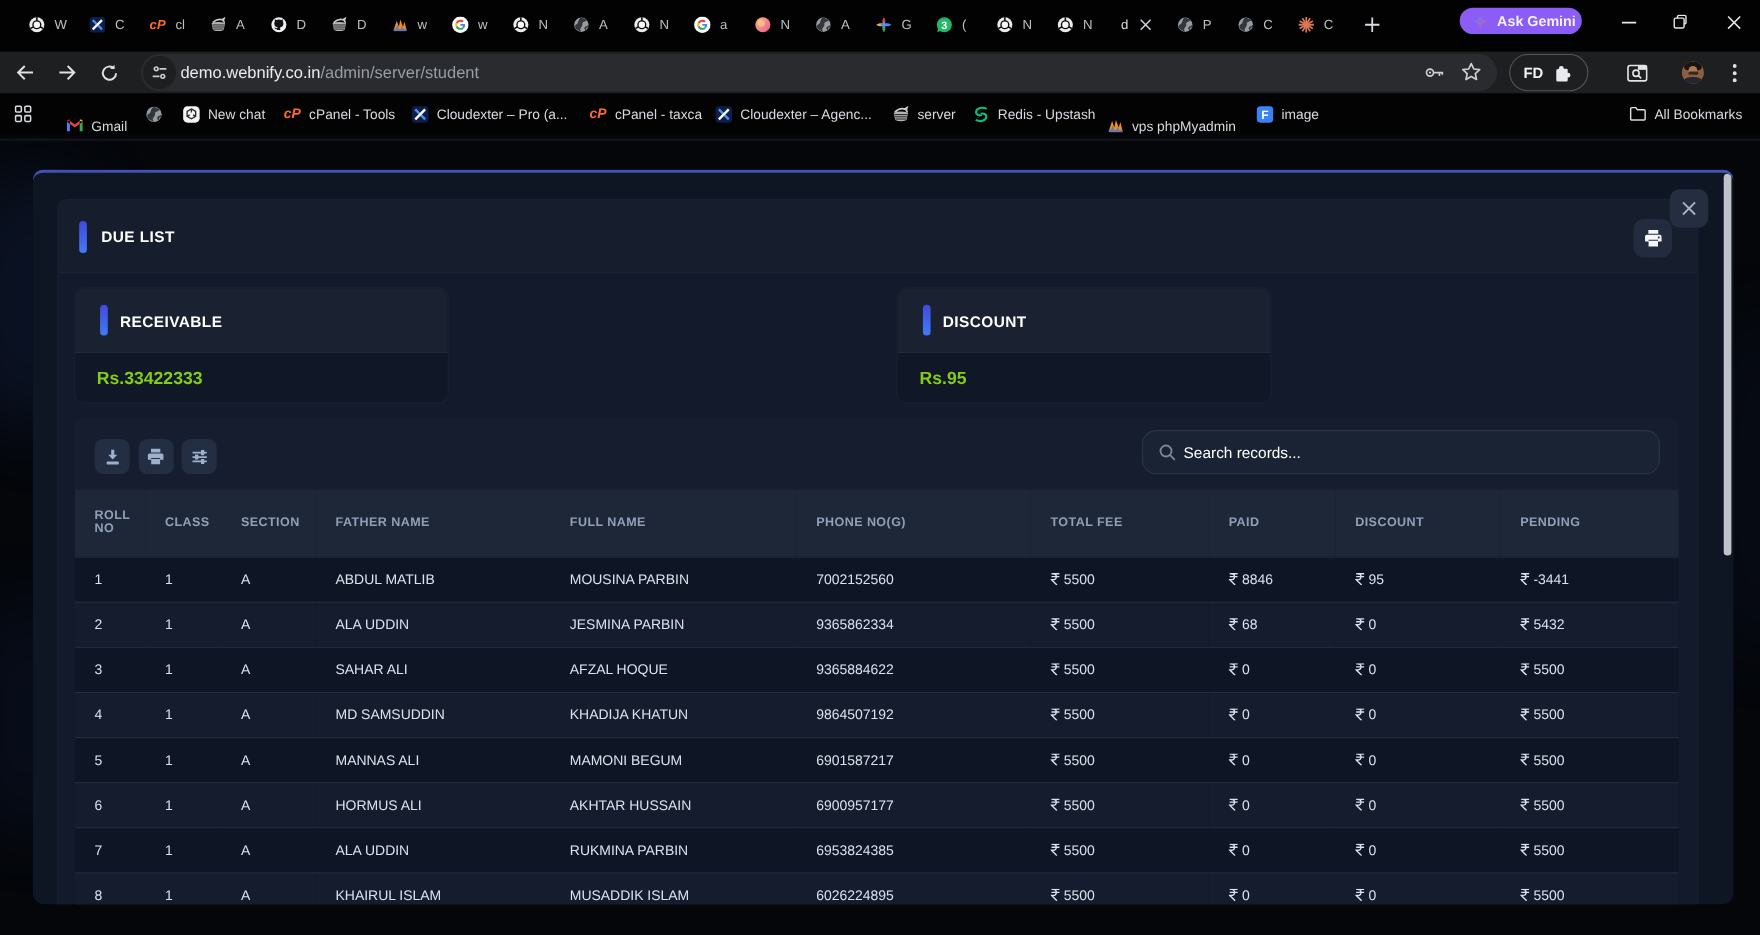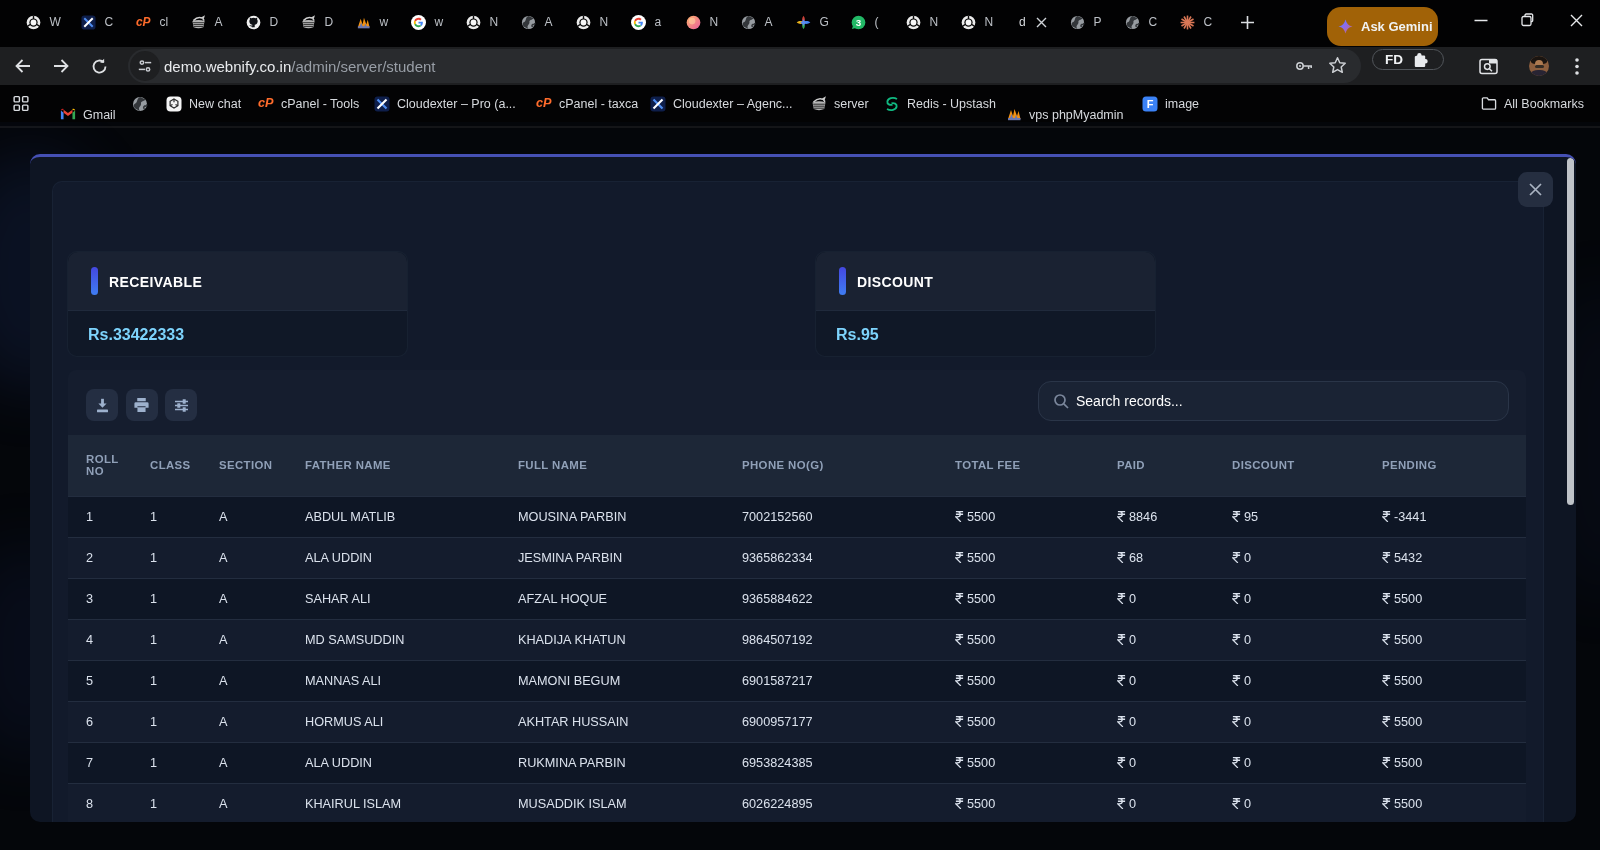--- a/index.html
+++ b/index.html
@@ -16,27 +16,27 @@
   #bookbar { position:absolute; left:0; top:85px; width:1600px; height:37px; background:#030304; }
   .bk { position:absolute; top:0; height:37px; display:flex; align-items:center; color:#d7dade; font-size:12.5px; }
   .bk .bi { width:16px; height:16px; margin-right:7px; display:flex; align-items:center; justify-content:center; }
   
   #page { position:absolute; left:0; top:122px; width:1600px; height:728px; background:#04060a; overflow:hidden; }
   .glow { position:absolute; border-radius:50%; filter:blur(30px); }
   #modal { position:absolute; left:30px; top:32px; width:1546px; height:668px; background:#0e1523; border-top:3px solid #4550b4; border-radius:10px; overflow:hidden; }
   #panel { position:absolute; left:22px; top:24px; width:1492px; height:660px; background:#121a2b; border-radius:10px; border:1px solid rgba(120,140,180,0.07); }
   #phead { position:absolute; left:0; top:0; width:100%; height:66px; background:#161d2d; border-bottom:1px solid rgba(120,140,180,0.10); border-radius:10px 10px 0 0; }
   .accent { background:linear-gradient(180deg,#4447e0,#3f7df2); border-radius:4px; }
-  #pbody { position:absolute; left:0; top:60px; width:100%; height:594px; }
+  #pbody { position:absolute; left:0; top:70px; width:100%; height:594px; }
   
   .card { position:absolute; top:9px; width:341px; height:106px; background:#101827; border:1px solid rgba(120,140,180,0.08); border-radius:10px; }
   .chead { position:absolute; left:0; top:0; width:100%; height:59px; background:#1a2232; border-bottom:1px solid rgba(120,140,180,0.08); border-radius:10px 10px 0 0; }
   .cpill { position:absolute; left:23px; top:15px; width:7px; height:28px; }
   .ctitle { position:absolute; left:41px; top:0; height:59px; display:flex; align-items:center; color:#fff; font-weight:bold; font-size:14px; letter-spacing:0.4px; }
-  .cval { position:absolute; left:20px; top:59px; height:47px; display:flex; align-items:center; color:#7dd3fc; font-weight:bold; font-size:16px; }
+  .cval { position:absolute; left:20px; top:59px; height:47px; display:flex; align-items:center; color:#84cc16; font-weight:bold; font-size:16px; }
   
   #tablebox { position:absolute; left:15px; top:128px; width:1458px; height:466px; background:#151d2e; border-radius:8px; }
   .tbtn { position:absolute; top:19px; width:32px; height:32px; background:#242e42; border-radius:8px; display:flex; align-items:center; justify-content:center; }
   #search { position:absolute; right:17px; top:11px; width:471px; height:40px; background:#1a2334; border:1px solid #2a3548; border-radius:13px; display:flex; align-items:center; }
   #search span { color:#ffffff; font-size:14px; margin-left:6px; }
   table { position:absolute; left:0; top:65px; width:1458px; border-collapse:collapse; table-layout:fixed; }
   thead td { background:#1d2737; color:#90a0b8; font-weight:bold; font-size:11.4px; letter-spacing:0.4px; height:61px; vertical-align:middle; }
   tbody td { color:#dbe2ed; font-size:12.7px; height:41px; vertical-align:middle; border-top:1px solid #232d3f; }
   tbody tr.o { background:#0e1625; }
   tbody tr.e { background:#141c2d; }
@@ -297,21 +297,21 @@
           <circle cx="8" cy="8" r="2.6" fill="#da7756"></circle>
         </svg>
       </span>
       <span class="tl">C</span>
     </div>
   <div class="tab" style="left:1240px;">
       <svg width="15" height="15" viewBox="0 0 15 15">
         <path d="M7.5 1 V14 M1 7.5 H14" stroke="#dadde1" stroke-width="1.6"></path>
       </svg>
     </div>
-  <div style="position:absolute; left:1327px; top:7px; width:111px; height:39px; background:#a16207; border-radius:14px; display:flex; align-items:center;text-align:right;">
+  <div style="position:absolute; left:1327px; top:7px; width:111px; height:24px; background:#8b5cf6; border-radius:14px; display:flex; align-items:center;text-align:right;">
     <svg style="margin-left:11px;" width="15" height="15" viewBox="0 0 16 16">
         <defs>
           <linearGradient id="gem2" x1="0" y1="0" x2="1" y2="1">
             <stop offset="0" stop-color="#4e8cf7"></stop>
             <stop offset="0.45" stop-color="#8a6bf0"></stop>
             <stop offset="1" stop-color="#d4685e"></stop>
           </linearGradient>
         </defs>
         <path d="M8 0.5 C8.8 4.6 11.4 7.2 15.5 8 C11.4 8.8 8.8 11.4 8 15.5 C7.2 11.4 4.6 8.8 0.5 8 C4.6 7.2 7.2 4.6 8 0.5 Z" fill="url(#gem2)"></path>
       </svg>
@@ -370,21 +370,21 @@
           <g stroke="#cdd0d4" stroke-width="1.5" fill="none">
             <circle cx="6" cy="9" r="3.2"></circle>
             <path d="M9.2 9 H18 M14.6 9 v3 M17.2 9 v2"></path>
           </g>
           <circle cx="6" cy="9" r="1" fill="#cdd0d4"></circle>
         </svg></div>
     <div style="position:absolute; right:14px; top:7px;"><svg width="19" height="19" viewBox="0 0 19 19">
           <path d="M9.5 1.8 L11.8 6.7 L17.2 7.3 L13.2 11 L14.3 16.3 L9.5 13.6 L4.7 16.3 L5.8 11 L1.8 7.3 L7.2 6.7 Z" stroke="#cdd0d4" stroke-width="1.5" fill="none" stroke-linejoin="round"></path>
         </svg></div>
   </div>
-  <div style="position:absolute; left:1372px; top:2px; width:72px; height:21px; border:1px solid #51555a; border-radius:17px; display:flex; align-items:center;">
+  <div style="position:absolute; left:1372px; top:2px; width:72px; height:34px; border:1px solid #51555a; border-radius:17px; display:flex; align-items:center;">
     <span style="color:#f0f2f4; font-weight:bold; font-size:13.5px; margin-left:12px;">FD</span>
     <svg style="margin-left:9px;" width="17" height="17" viewBox="0 0 17 17">
         <path d="M5.2 4.5 v-0.3 a2.2 2.2 0 0 1 4.4 0 v0.3 h2.5 a1.1 1.1 0 0 1 1.1 1.1 v2.5 h0.3 a2.2 2.2 0 0 1 0 4.4 h-0.3 v2.5 a1.1 1.1 0 0 1-1.1 1.1 h-8.2 a1.1 1.1 0 0 1-1.1-1.1 v-8.9 a1.1 1.1 0 0 1 1.1-1.1 z" fill="#e8eaed"></path>
       </svg>
   </div>
   <div class="navic" style="left:1474px; width:28px;">
       <svg width="19" height="17" viewBox="0 0 19 17">
         <rect x="1" y="1.5" width="17" height="14" rx="2" stroke="#e2e4e7" stroke-width="1.5" fill="none"></rect>
         <rect x="10" y="1.5" width="8" height="4" fill="#e2e4e7"></rect>
         <circle cx="8.3" cy="8.6" r="2.8" stroke="#e2e4e7" stroke-width="1.5" fill="none"></circle>
@@ -504,20 +504,30 @@
       </span>All Bookmarks</div>
 </div>
 
 <div id="page">
   <div style="position:absolute; left:0; top:4px; width:1600px; height:2px; background:#141518;"></div>
   <div class="glow" style="left:-50px; top:30px; width:160px; height:240px; background:rgba(45,80,175,0.15);"></div>
   <div class="glow" style="left:-40px; top:420px; width:130px; height:220px; background:rgba(45,80,175,0.09);"></div>
   <div class="glow" style="left:1540px; top:160px; width:120px; height:320px; background:rgba(45,80,175,0.06);"></div>
   <div id="modal">
     <div id="panel">
+      <div id="phead">
+        <div class="accent" style="position:absolute; left:19px; top:19px; width:7px; height:29px;"></div>
+        <div style="position:absolute; left:39px; top:0; height:66px; display:flex; align-items:center; color:#fff; font-weight:bold; font-size:14px; letter-spacing:0.4px;">DUE LIST</div>
+        <div id="printbtn" style="position:absolute; right:23px; top:17px; width:35px; height:35px; background:#222c3e; border-radius:9px; display:flex; align-items:center; justify-content:center;">
+          <svg width="18" height="18" viewBox="0 0 18 18">
+              <path fill="#f5f8fc" d="M4.5 1h9v3.5h-9z M3 5.5 h12 a1.5 1.5 0 0 1 1.5 1.5 v4.5 h-3.2 v-1.6 h-8.6 v1.6 H1.5 V7 a1.5 1.5 0 0 1 1.5-1.5 z M4.7 10.9 h8.6 V16 h-8.6 z"></path>
+              <circle cx="14" cy="8" r="0.9" fill="#1a2232"></circle>
+            </svg>
+        </div>
+      </div>
       <div id="pbody">
         <div class="card" style="left:14px;">
           <div class="chead">
               <div class="cpill accent"></div>
               <div class="ctitle">RECEIVABLE</div>
             </div>
           <div class="cval">Rs.33422333</div>
         </div>
         <div class="card" style="left:762px;">
           <div class="chead">

